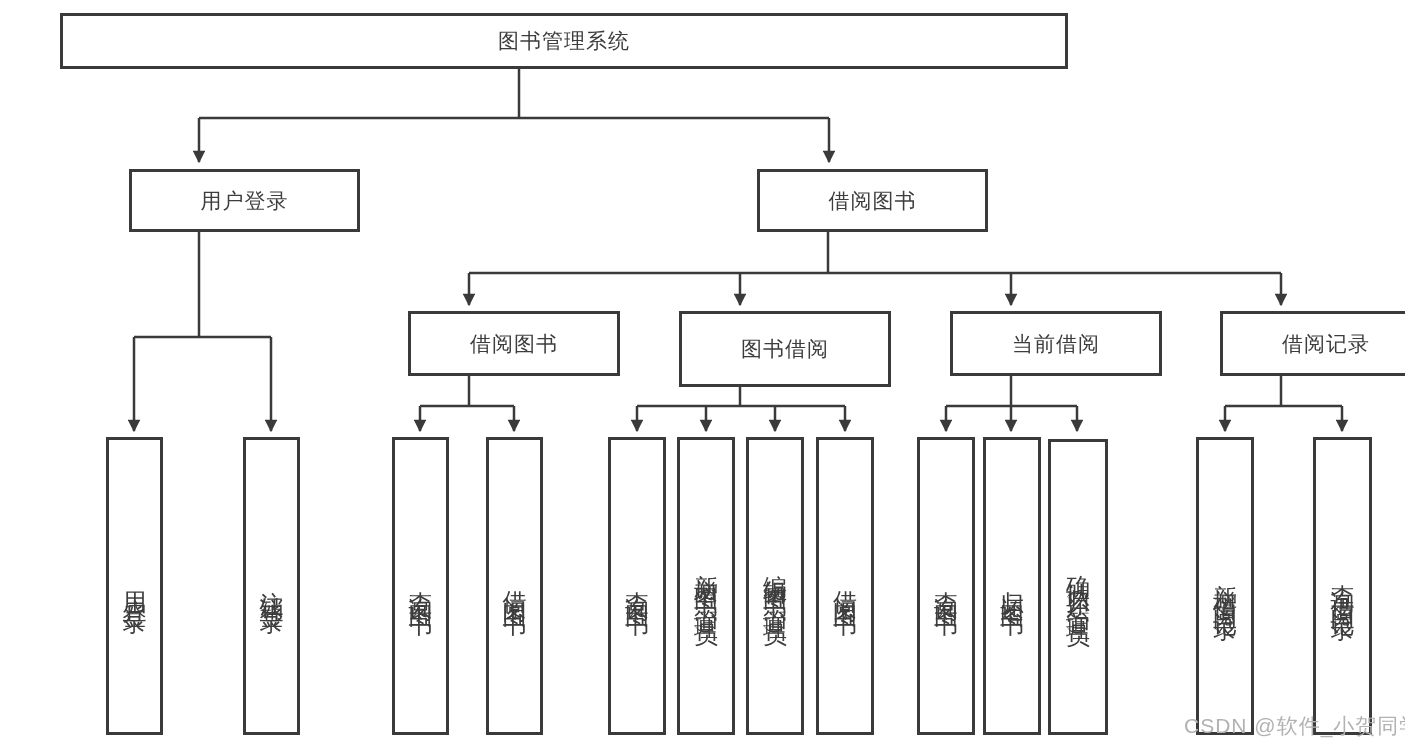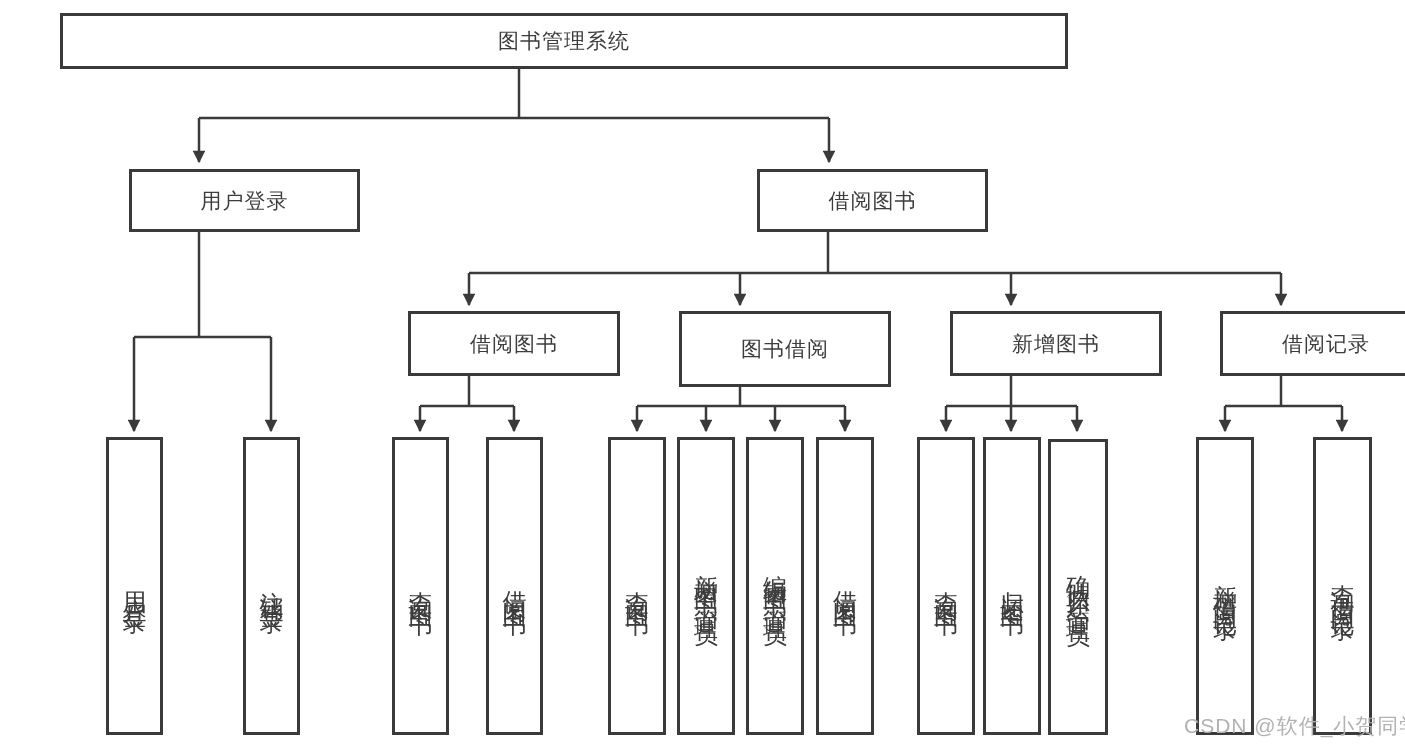--- a/index.html
+++ b/index.html
@@ -101,21 +101,21 @@
     <span>借阅图书</span>
   </div>
 
   <div class="box hbox" style="left:363px;top:311px;width:212px;height:65px">
     <span>借阅图书</span>
   </div>
   <div class="box hbox" style="left:634px;top:311px;width:212px;height:76px">
     <span>图书借阅</span>
   </div>
   <div class="box hbox" style="left:905px;top:311px;width:212px;height:65px">
-    <span>新增图书</span>
+    <span>当前借阅</span>
   </div>
   <div class="box hbox" style="left:1175px;top:311px;width:212px;height:65px">
     <span>借阅记录</span>
   </div>
 
   <div class="box vbox" style="left:106px;top:437px;width:57px;height:298px">
     <span>用户登录</span>
   </div>
   <div class="box vbox" style="left:243px;top:437px;width:57px;height:298px">
     <span>注销登录</span>

